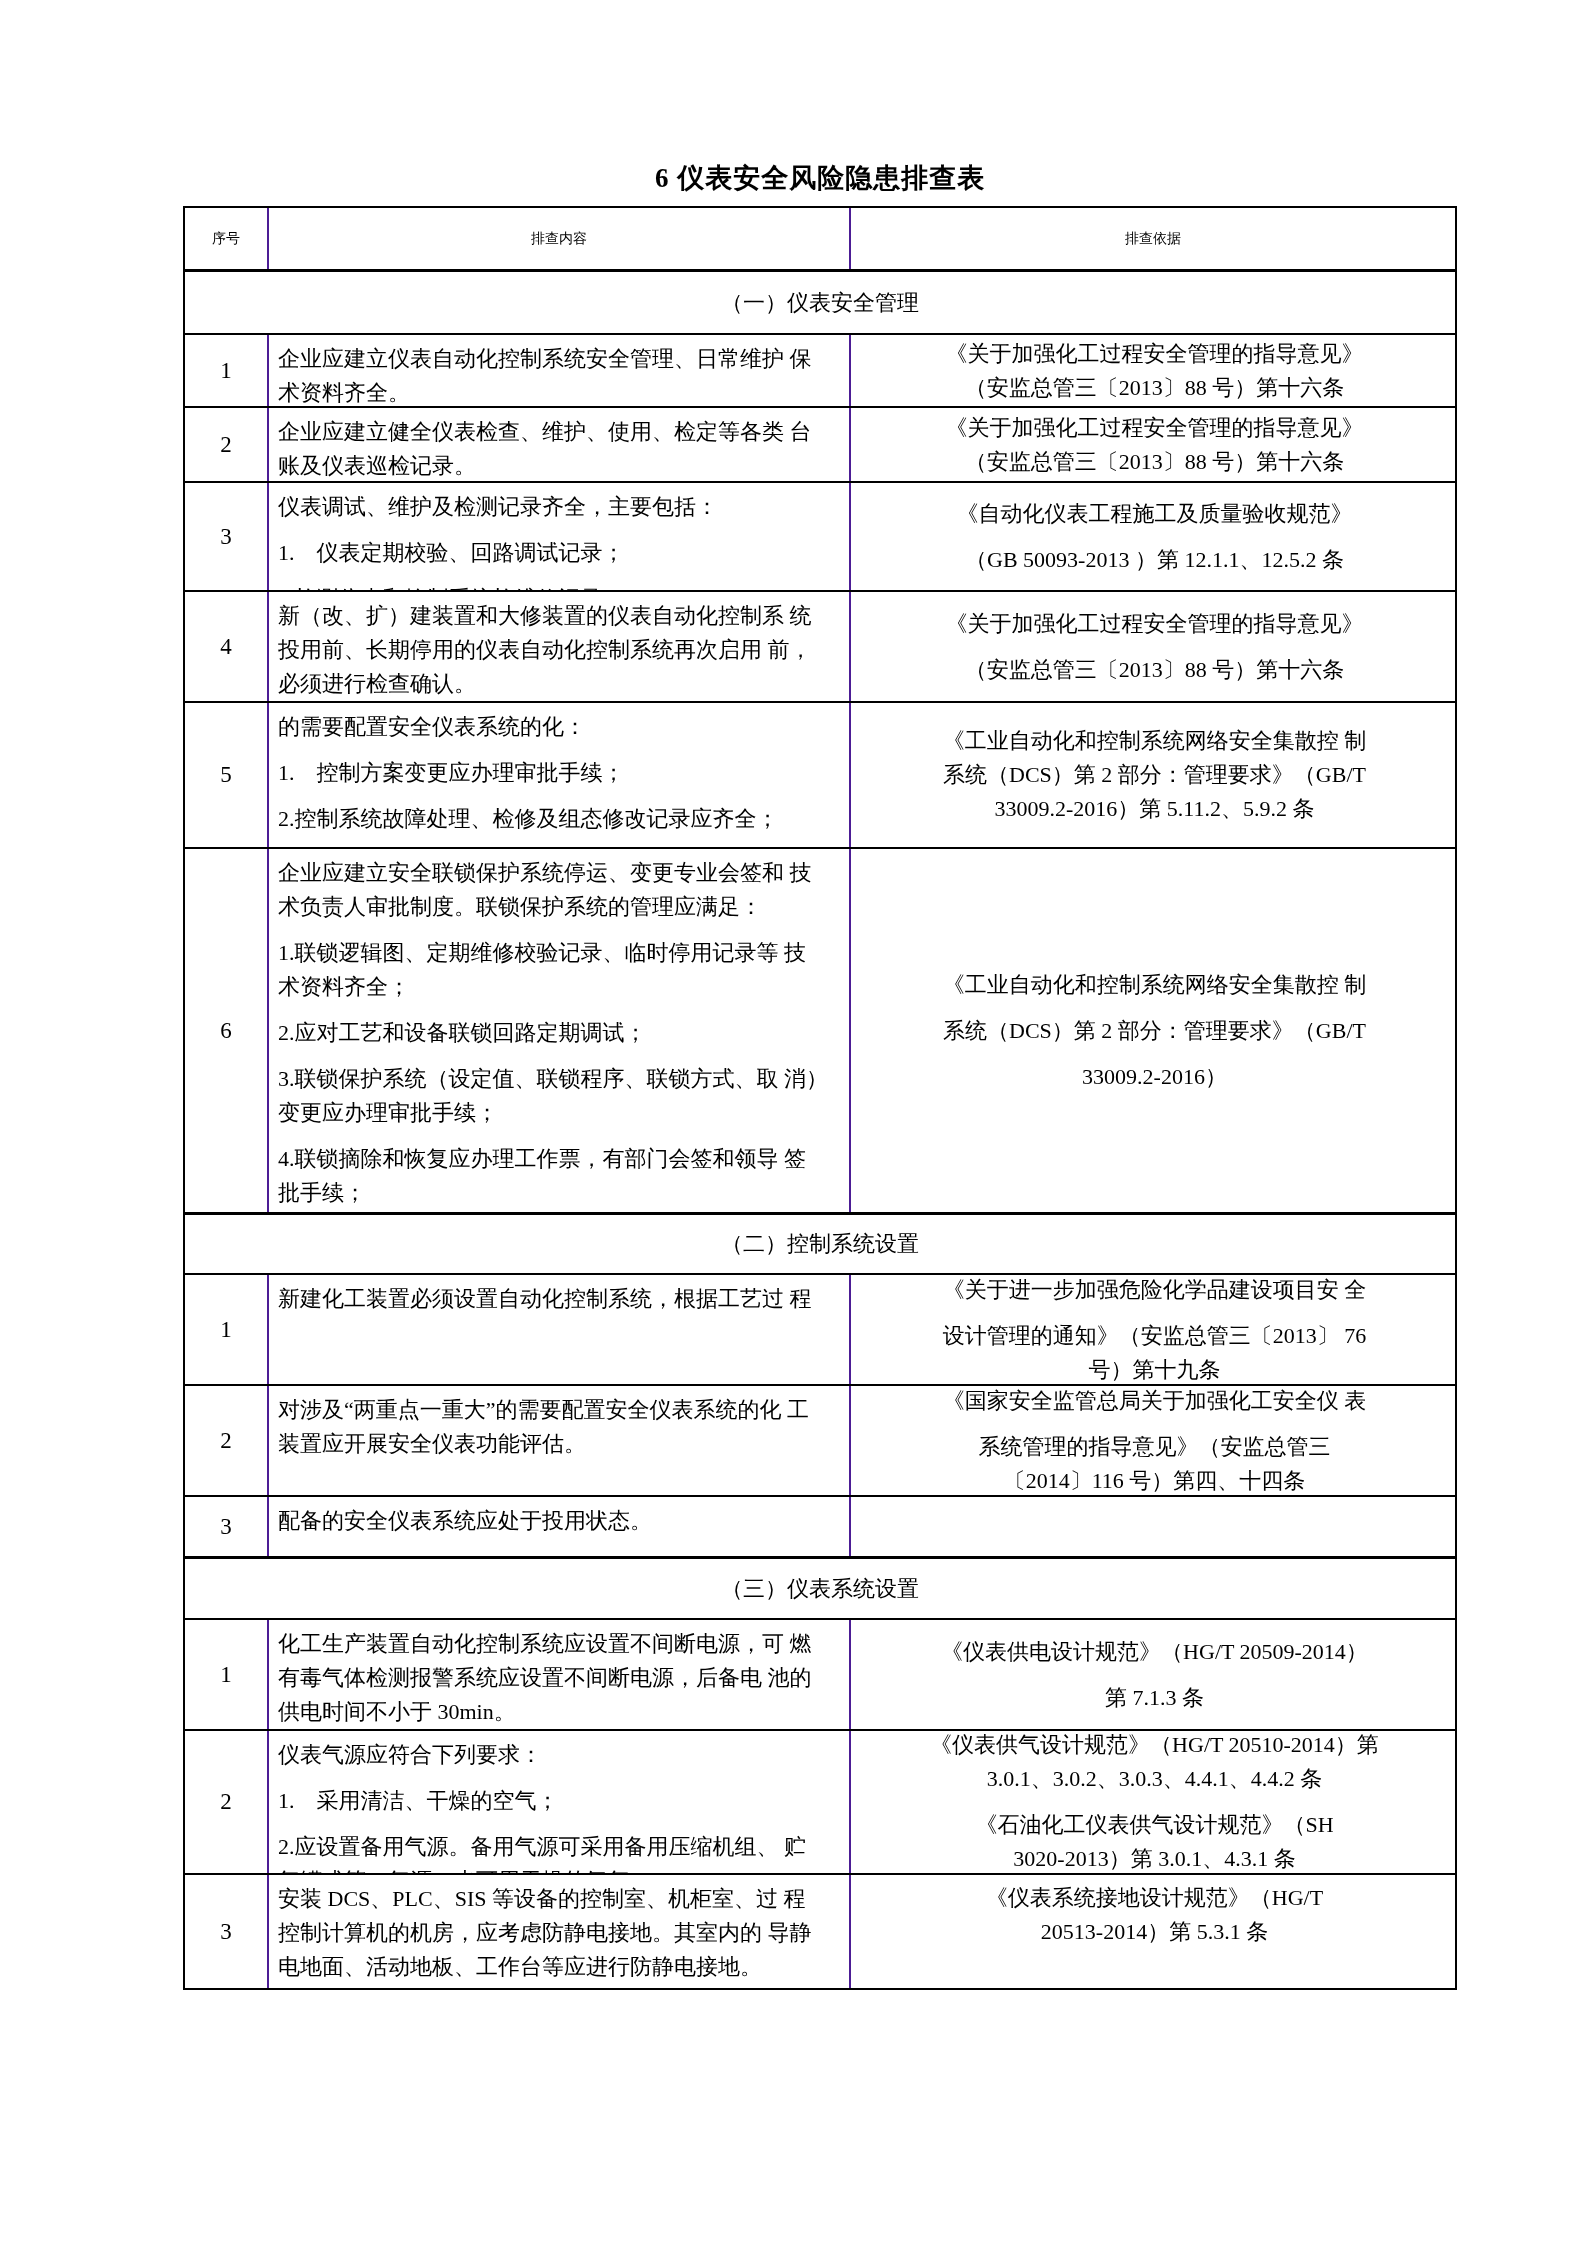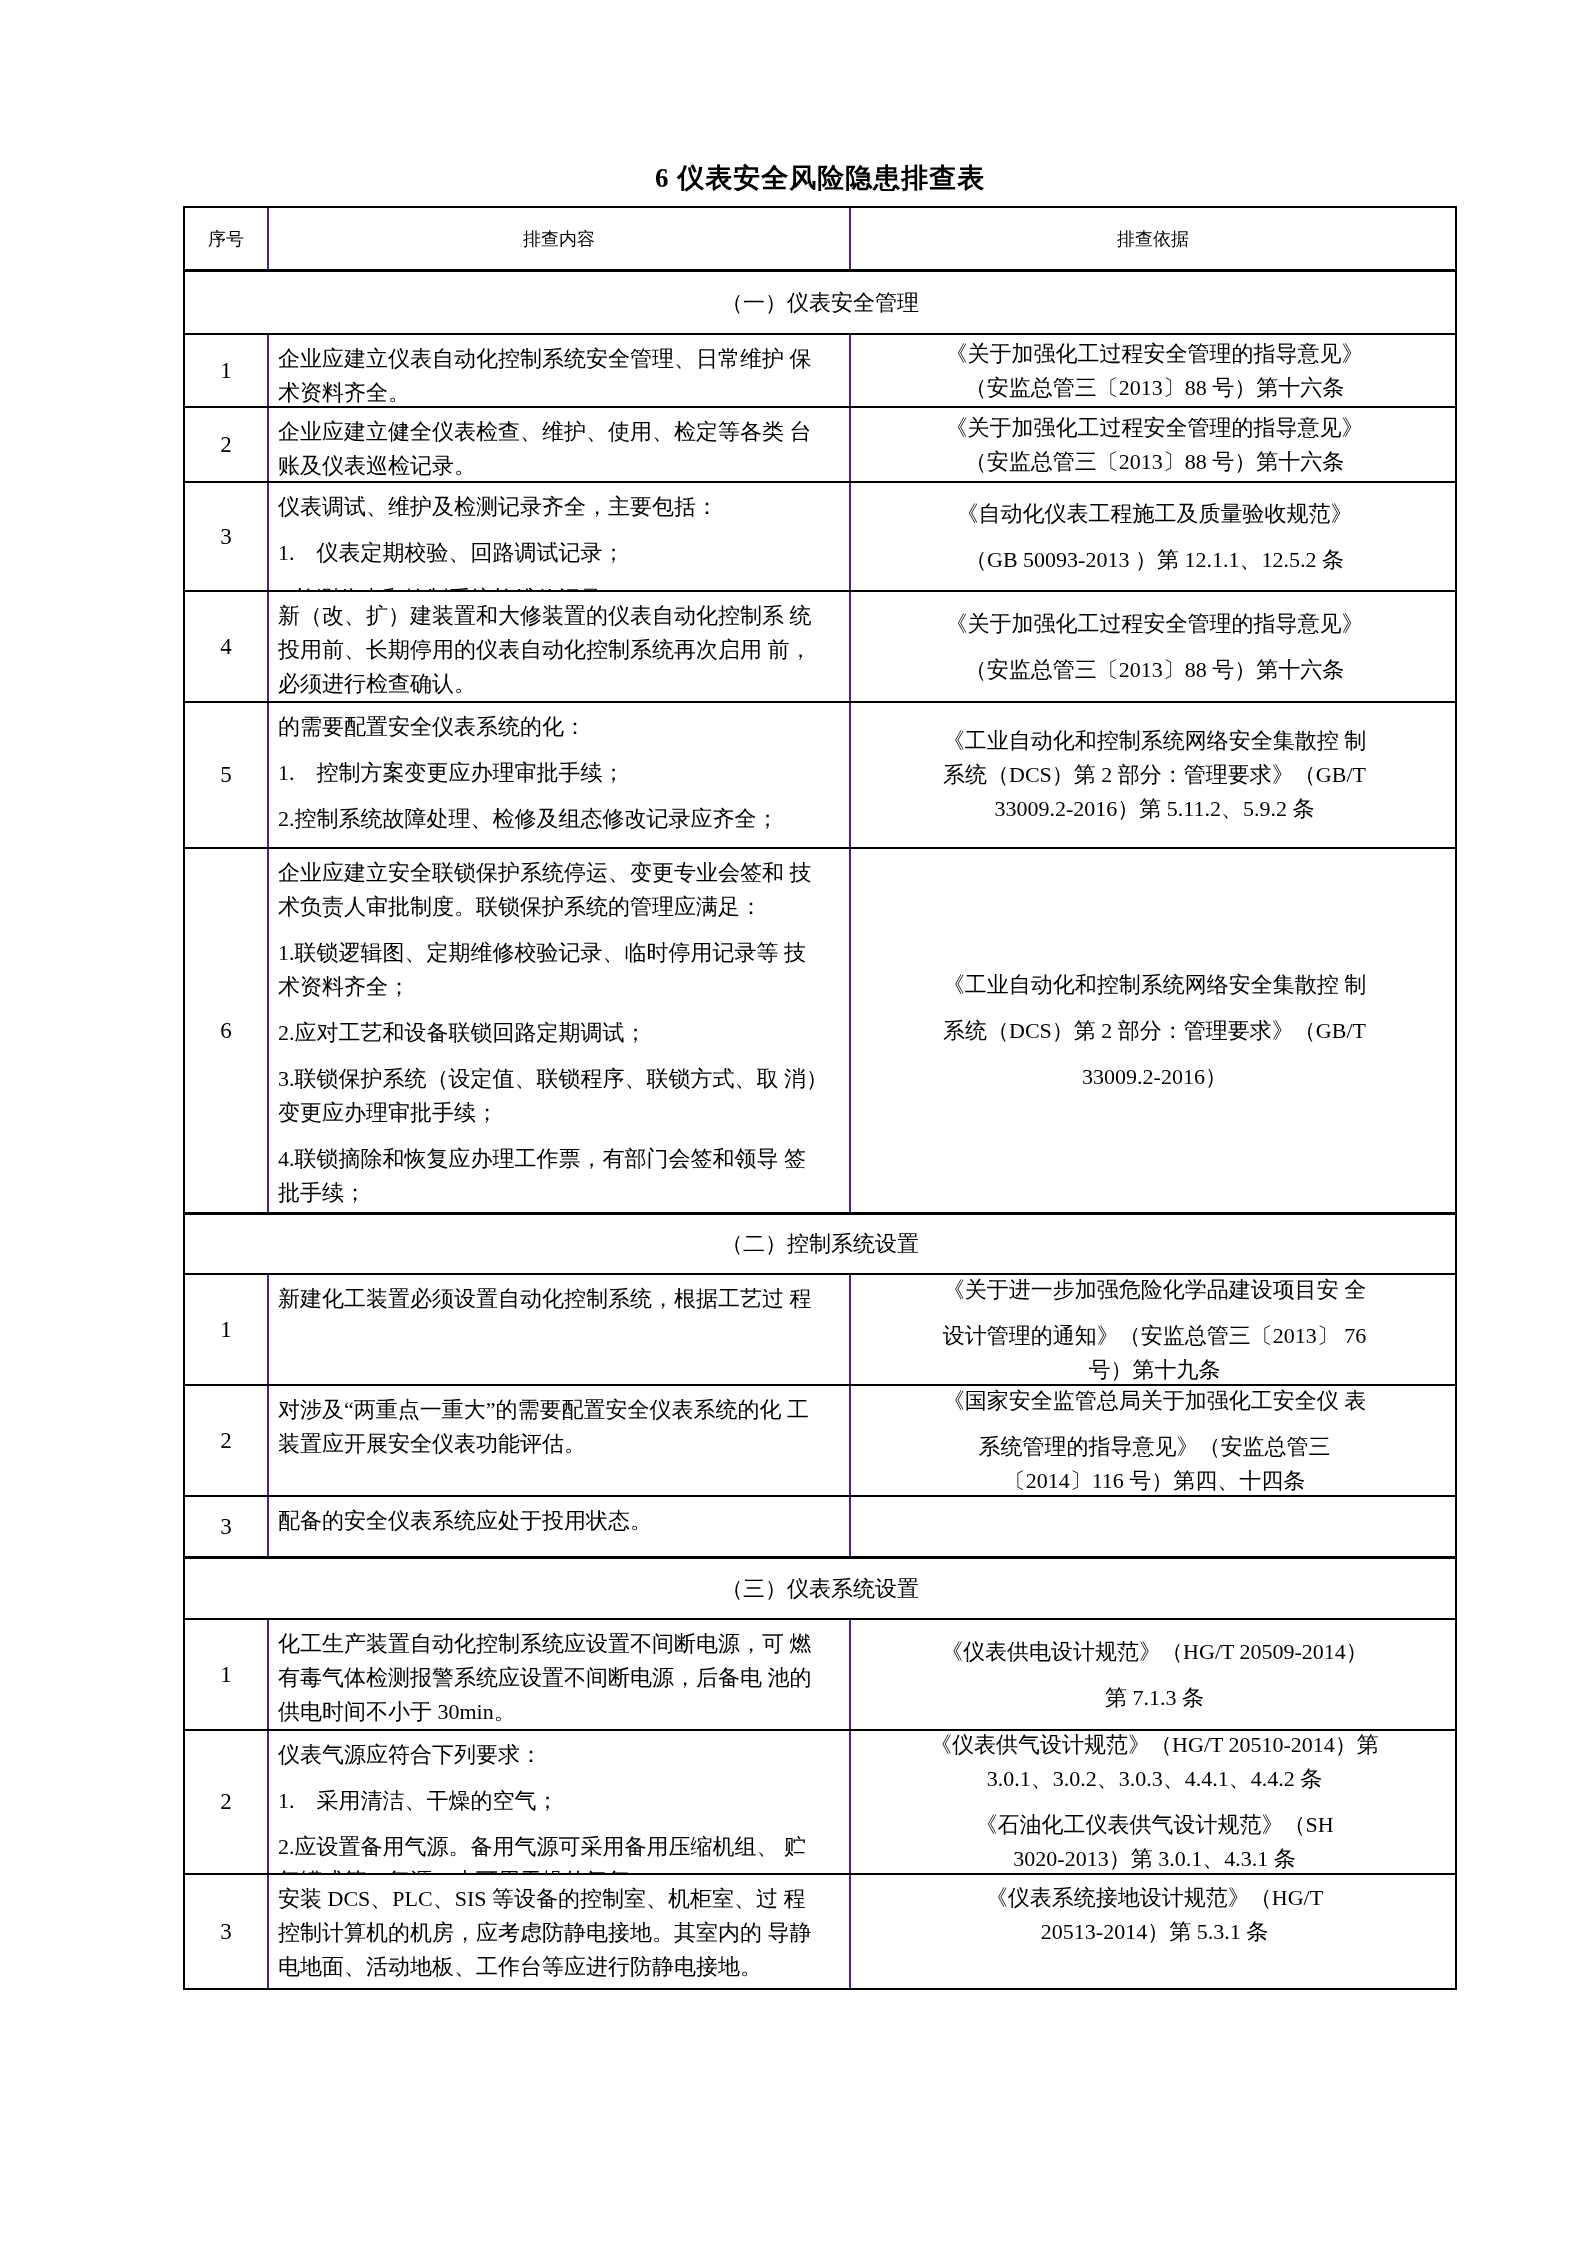--- a/index.html
+++ b/index.html
@@ -12,21 +12,21 @@
   #rows > div:last-child{border-bottom:none;}
   .cell{box-sizing:border-box;overflow:hidden;}
   .cell + .cell{border-left:2px solid #4c1d95;}
   .num{width:82px;display:flex;align-items:center;justify-content:center;font-size:23px;}
   .content{width:582px;padding:7px 8px 0 9px;}
   .basis{flex:1;display:flex;flex-direction:column;justify-content:center;padding:0 4px 0 7px;text-align:center;}
   .basis.top{justify-content:flex-start;padding-top:6px;gap:36px;}
   .line{line-height:34px;font-size:22px;white-space:pre;}
   .para + .para{margin-top:12px;}
   .header-row{height:63px;}
-  .header-row .cell{display:flex;align-items:center;justify-content:center;font-size:18px;}
+  .header-row .cell{display:flex;align-items:center;justify-content:center;font-size:14px;}
   .section-row{display:flex;align-items:center;justify-content:center;font-size:22px;
     box-sizing:border-box;border-bottom:2px solid #000;border-top:1px solid #000;background:#fff;}
 </style>
 </head>
 <body>
 
 <div class="page">
   <h1 class="doc-title">6 仪表安全风险隐患排查表</h1>
   <div class="table">
     <div class="row header-row">

